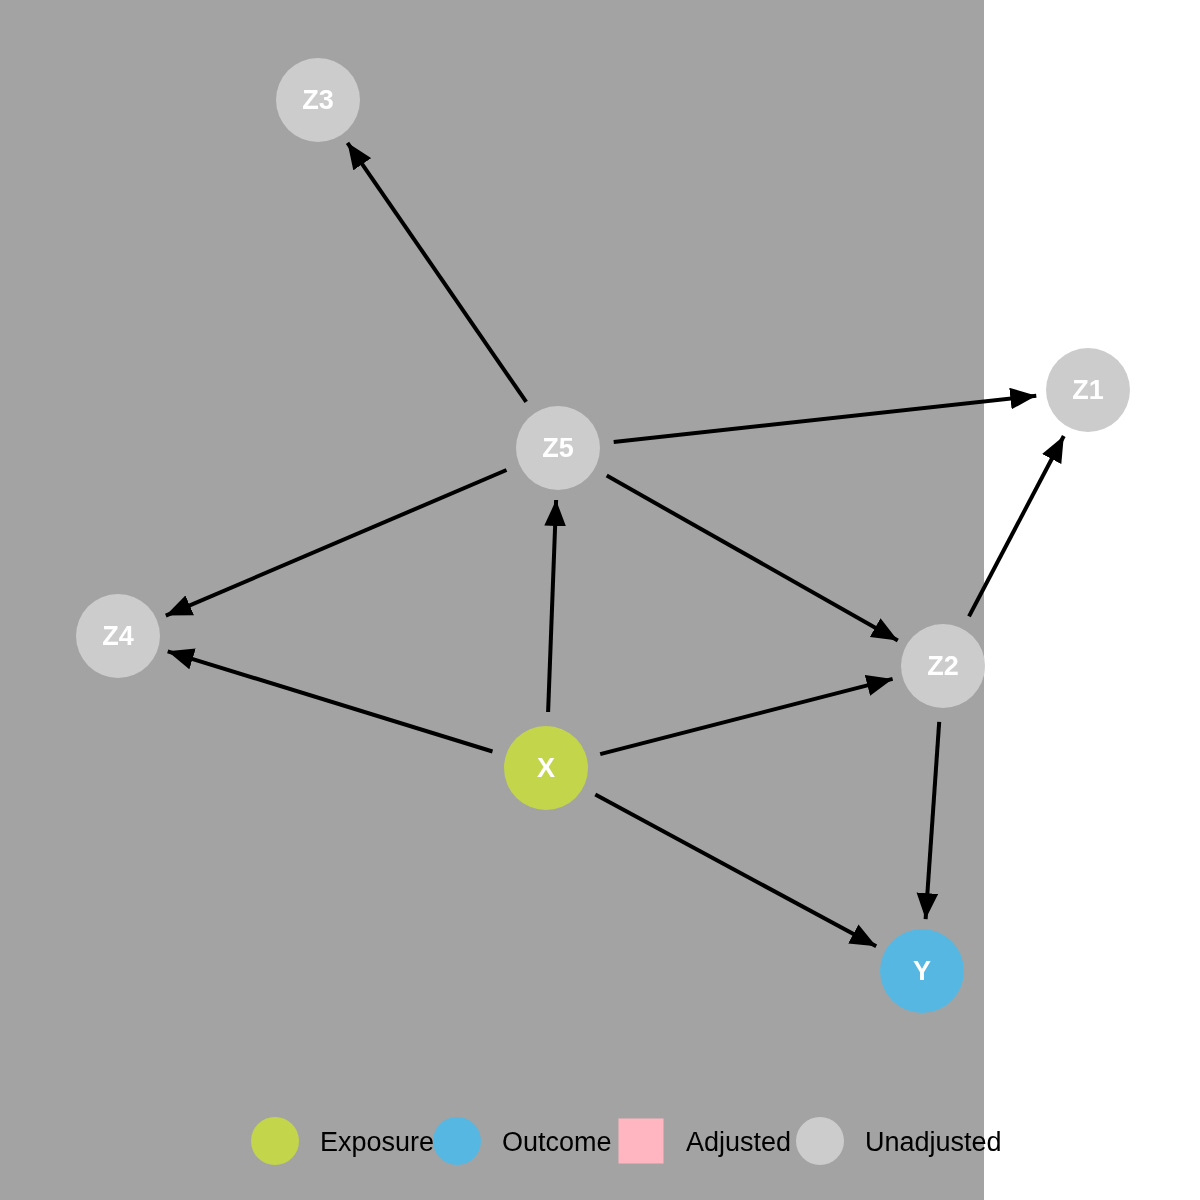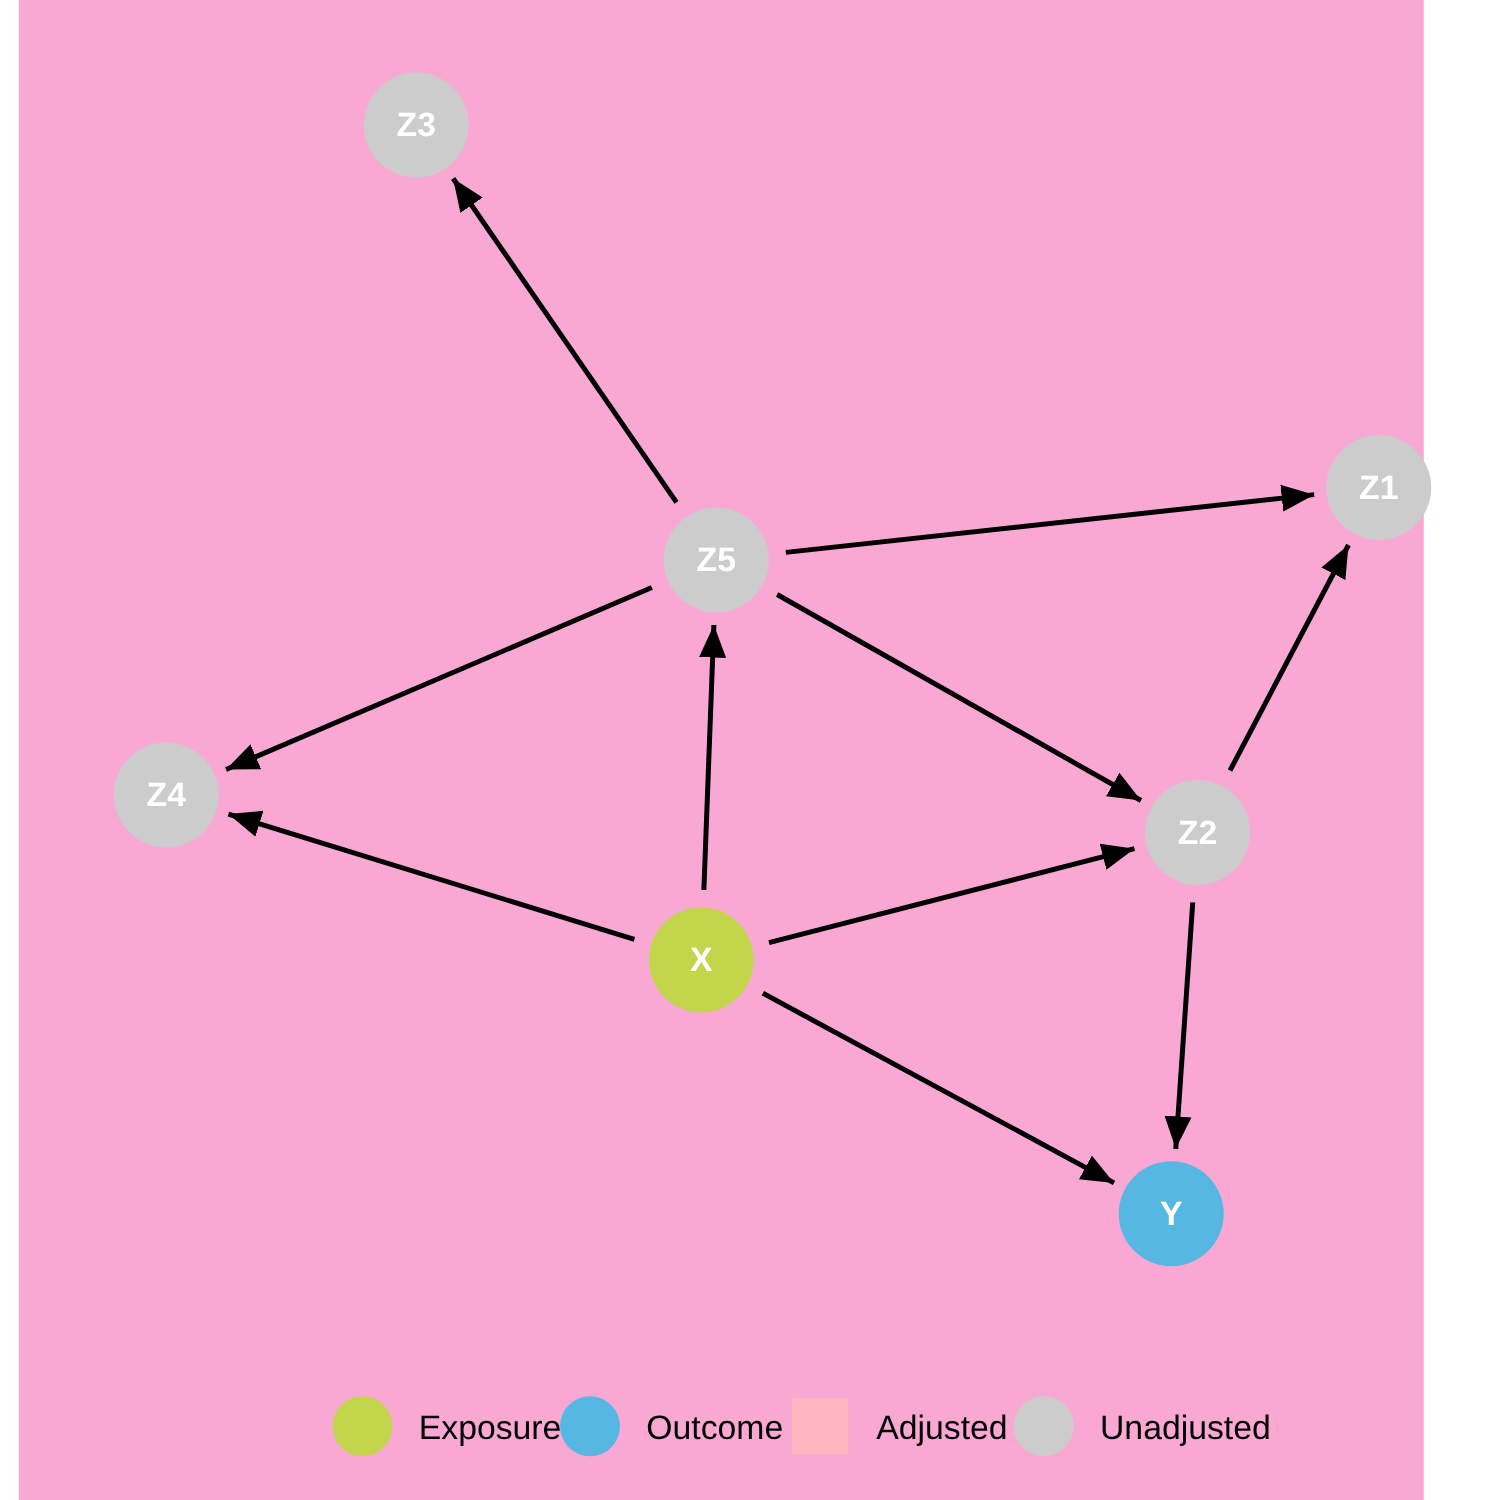--- a/index.html
+++ b/index.html
@@ -6,24 +6,23 @@
     margin: 0;
     padding: 0;
     background: #ffffff;
     width: 1200px;
     height: 1200px;
     overflow: hidden;
     font-family: "Liberation Sans", sans-serif;
   }
   .canvas {
     position: relative;
-    width: 1124px;
+    width: 984px;
     height: 1200px;
-    background: #f9a8d4;
-    margin-left: 15px;
+    background: #a3a3a3;
   }
   svg { display: block; }
   .edge-line {
     stroke: #000000;
     stroke-width: 4;
     fill: none;
   }
   .node-label {
     font-family: "Liberation Sans", sans-serif;
     font-weight: bold;

